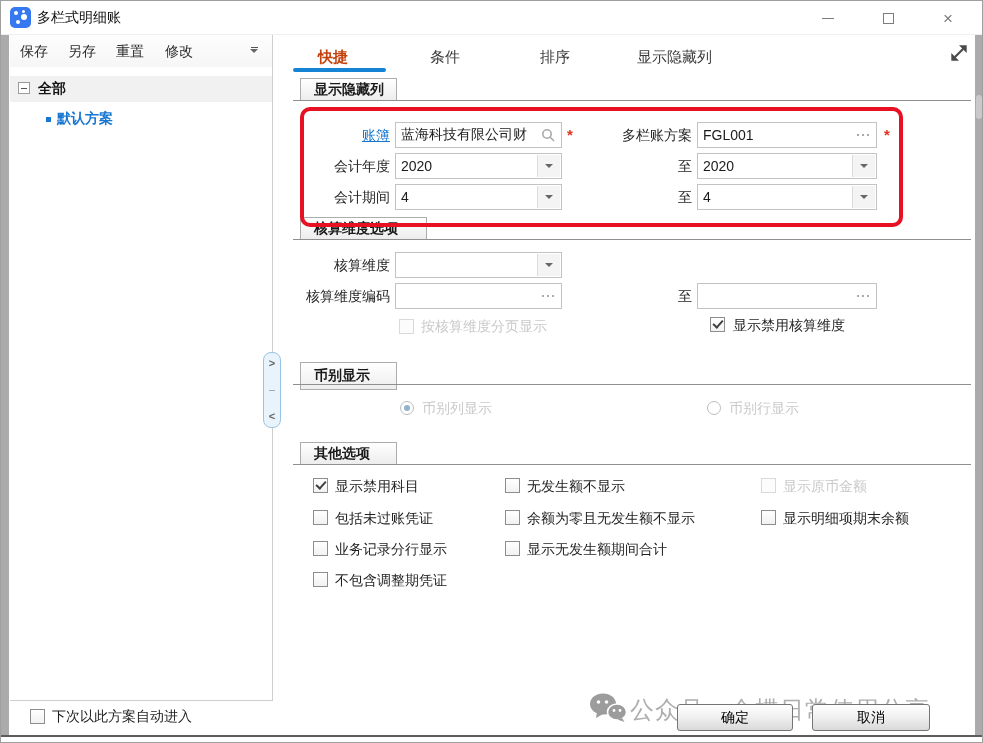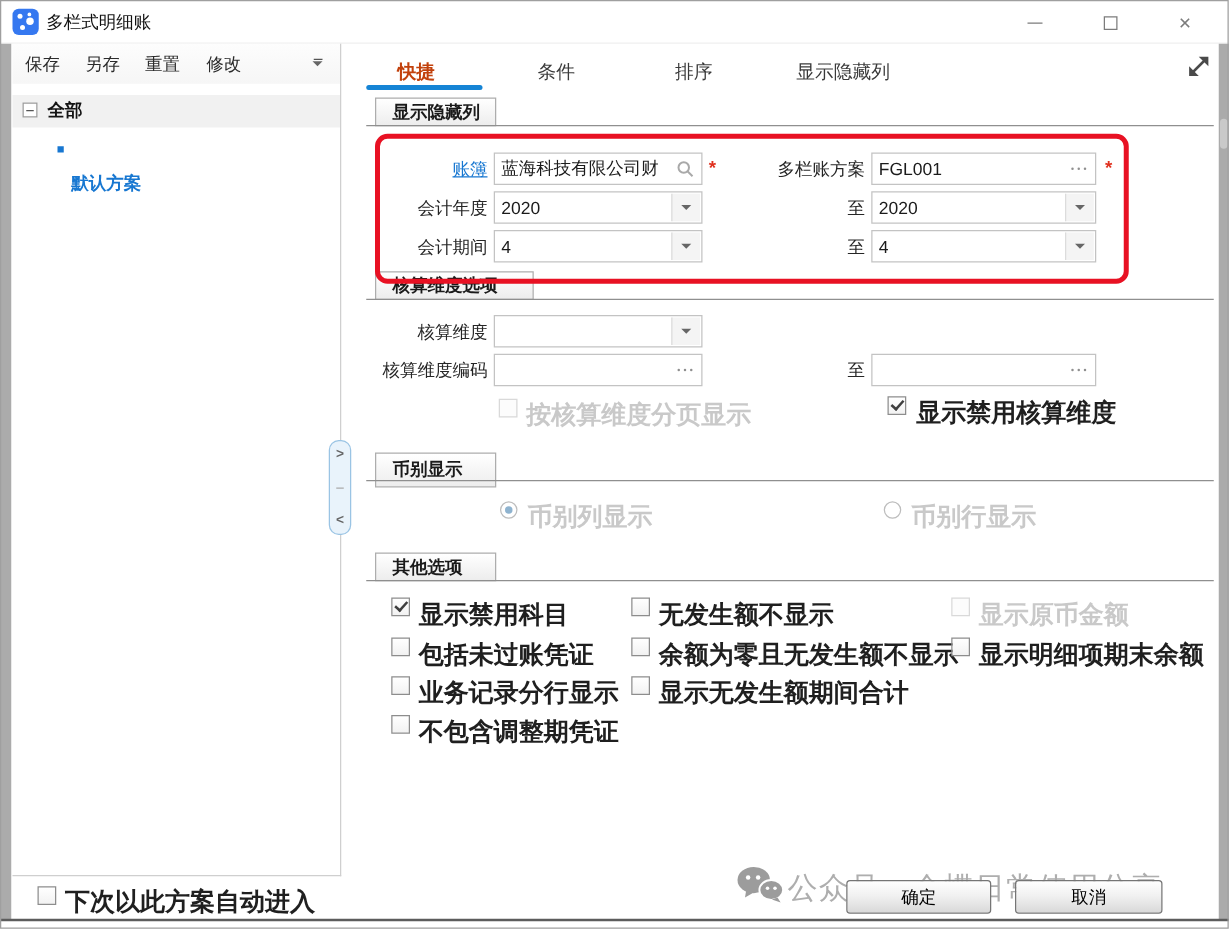--- a/index.html
+++ b/index.html
@@ -33,21 +33,21 @@
   .toolbar { left:10px; top:35px; width:262px; height:32px; background:linear-gradient(#fdfdfd,#f6f6f6); }
   .tool-item { top:43px; font-size:14px; color:#2b2b2b; cursor:pointer; }
   .ovf { left:249px; top:47px; width:10px; display:flex; flex-direction:column; align-items:center; gap:1px; cursor:pointer; }
   .ovf .bar { width:7px; height:1px; background:#555; }
   .tri-down { width:0; height:0; border-left:4px solid transparent; border-right:4px solid transparent; border-top:4px solid #666; }
   .tree-root-row { left:10px; top:76px; width:262px; height:26px; background:#f1f1f1; cursor:pointer; }
   .expander { left:18px; top:82px; width:12px; height:12px; border:1px solid #9b9b9b; background:#fff; }
   .expander::after { content:""; position:absolute; left:2px; top:5px; width:6px; height:1px; background:#555; }
   .tree-root-label { left:38px; top:80px; font-size:14px; font-weight:600; color:#141414; }
   .tree-child-bullet { left:46px; top:117px; width:5px; height:5px; background:#1777d1; }
-  .tree-child-label { left:57px; top:110px; font-size:14px; color:#1777d1; font-weight:600; cursor:pointer;margin-top:28px; }
+  .tree-child-label { left:57px; top:110px; font-size:14px; color:#1777d1; font-weight:600; cursor:pointer; }
   .lp-vline { left:272px; top:35px; width:1px; height:666px; background:#cfcfcf; }
   .lp-hline { left:10px; top:700px; width:263px; height:1px; background:#cfcfcf; }
 
   
   .splitter { left:263px; top:352px; width:18px; height:76px; border:1px solid #9ac4e4; background:#e9f3fb; border-radius:8px; display:flex; flex-direction:column; align-items:center; justify-content:space-between; padding:5px 0; cursor:pointer; z-index:6; }
   .splitter .chev { font-size:11px; color:#666; line-height:1; font-weight:bold; }
   .splitter .dash { width:6px; height:1px; background:#aaa; }
 
   
   .tab { top:48px; font-size:15px; color:#3a3a3a; cursor:pointer; }
@@ -70,21 +70,21 @@
   .combo-arrow { position:absolute; right:1px; top:1px; bottom:1px; width:23px; background:#f4f4f4; border-left:1px solid #dcdcdc; display:flex; align-items:center; justify-content:center; cursor:pointer; }
   .search-glyph { position:absolute; right:5px; top:5px; }
   .dots { position:absolute; right:7px; top:50%; margin-top:-1px; display:flex; gap:3px; cursor:pointer; }
   .dots i { width:2px; height:2px; border-radius:50%; background:#8f8f8f; display:block; }
   .req { font-size:15px; font-weight:bold; color:#e0301e; }
 
   
   .cb { width:15px; height:15px; border:1px solid #8d8d8d; background:linear-gradient(#ffffff,#f2f2f2); cursor:pointer; }
   .cb.checked::after { content:""; position:absolute; left:2px; top:2px; width:8px; height:4px; border-left:2px solid #3f3f3f; border-bottom:2px solid #3f3f3f; transform:rotate(-48deg); }
   .cb.dis { border-color:#d9d9d9; background:#fcfcfc; cursor:default; }
-  .cblabel { font-size:20px; color:#1f1f1f; cursor:pointer;font-weight:bold; }
+  .cblabel { font-size:14px; color:#1f1f1f; cursor:pointer; }
   .cblabel.dis { color:#c9c9c9; cursor:default; }
   .rd { width:14px; height:14px; border:1px solid #bdbdbd; border-radius:50%; background:#fff; cursor:default; }
   .rd.sel::after { content:""; position:absolute; left:3px; top:3px; right:3px; bottom:3px; border-radius:50%; background:#8fb3cf; }
 
   
   .watermark-text { left:630px; top:694px; font-size:24px; color:#aeaeae; letter-spacing:1px; z-index:1; white-space:nowrap; }
   .wm-icon { left:588px; top:692px; z-index:1; }
   .btn { border:1px solid #757575; border-radius:3px; background:linear-gradient(#ffffff,#f0f0f0 48%,#d9d9d9); font-size:14px; display:flex; align-items:center; justify-content:center; color:#000; cursor:pointer; z-index:3; }
 </style>
 </head>

